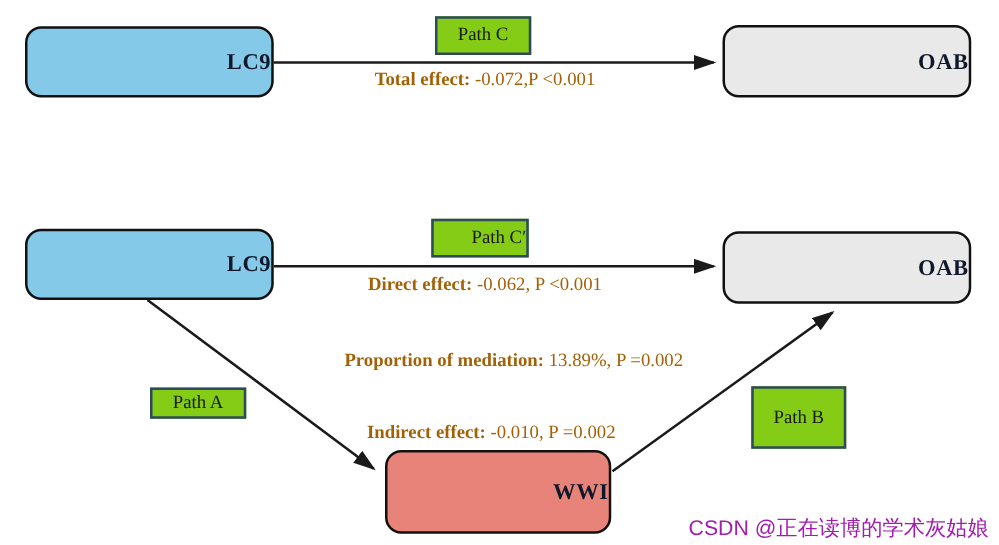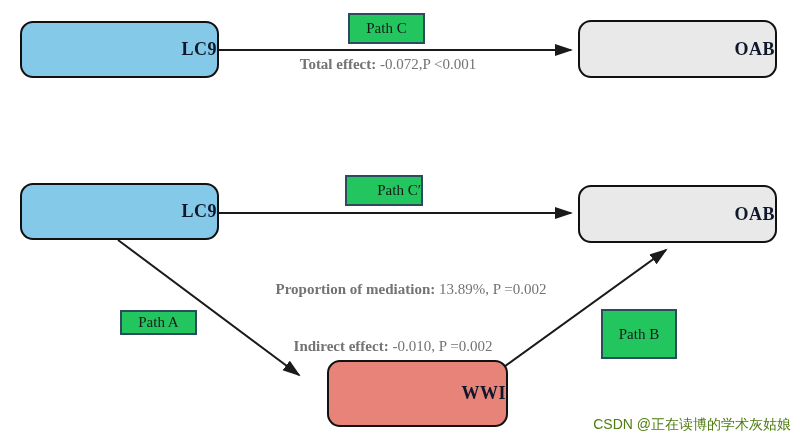--- a/index.html
+++ b/index.html
@@ -29,32 +29,32 @@
     font-size: 18px;
     color: #0f172a;
     letter-spacing: 0.5px;
   }
   .node-blue { background: #85C9E8; }
   .node-gray { background: #E9E9E9; }
   .node-salmon { background: #E8837A; }
 
   .path-box {
     position: absolute;
-    background: #22c55e;
+    background: #84cc16;
     border: 2px solid #2E4A5E;
     display: flex;
     align-items: center;
     justify-content: center;
     font-size: 15px;
     color: #1a1a1a;
   }
   .effect-text {
     position: absolute;
     font-size: 15px;
-    color: #737373;
+    color: #a16207;
     text-align: center;
     white-space: nowrap;
   }
   .effect-text .lbl { font-weight: bold; }
 
   .watermark {
     position: absolute;
     right: 8px;
     bottom: 4px;
     text-align: right;
@@ -66,22 +66,22 @@
     align-items: center;
     justify-content: flex-end;
     gap: 8px;
   }
   .wm-main {
     font-size: 25px;
     color: #A6A6A6;
     letter-spacing: 1px;
   }
   .wm-csdn {
-    font-size: 14px;
-    color: #4d7c0f;
+    font-size: 17px;
+    color: #a21caf;
     margin-top: 1px;
   }
 </style>
 </head>
 <body>
 
 <div class="canvas">
 
   <svg class="arrow-layer">
     <defs>
@@ -112,36 +112,39 @@
   </div>
 
   <div class="node node-blue" style="left:20px; top:183px; width:199px; height:57px;">
     <span>LC9</span>
   </div>
 
   <div class="node node-gray" style="left:578px; top:185px; width:199px; height:58px;">
     <span>OAB</span>
   </div>
 
-  <div class="node node-salmon" style="left:308px; top:360px; width:181px; height:67px;margin-left:19px;">
+  <div class="node node-salmon" style="left:308px; top:360px; width:181px; height:67px;">
     <span>WWI</span>
   </div>
 
   <div class="path-box" style="left:345px; top:175px; width:78px; height:31px;justify-content:flex-end;">
     <span>Path C′</span>
   </div>
 
   <div class="path-box" style="left:120px; top:310px; width:77px; height:25px;">
     <span>Path A</span>
   </div>
 
   <div class="path-box" style="left:601px; top:309px; width:76px; height:50px;">
     <span>Path B</span>
   </div>
 
+  <div class="effect-text" style="left:243px; top:220px; width:290px;">
+    <span class="lbl">Direct effect:</span><span> -0.062, P &lt;0.001</span>
+  </div>
 
   <div class="effect-text" style="left:261px; top:281px; width:300px;">
     <span class="lbl">Proportion of mediation:</span><span> 13.89%, P =0.002</span>
   </div>
 
   <div class="effect-text" style="left:248px; top:338px; width:290px;">
     <span class="lbl">Indirect effect:</span><span> -0.010, P =0.002</span>
   </div>
 
   <div class="watermark">

